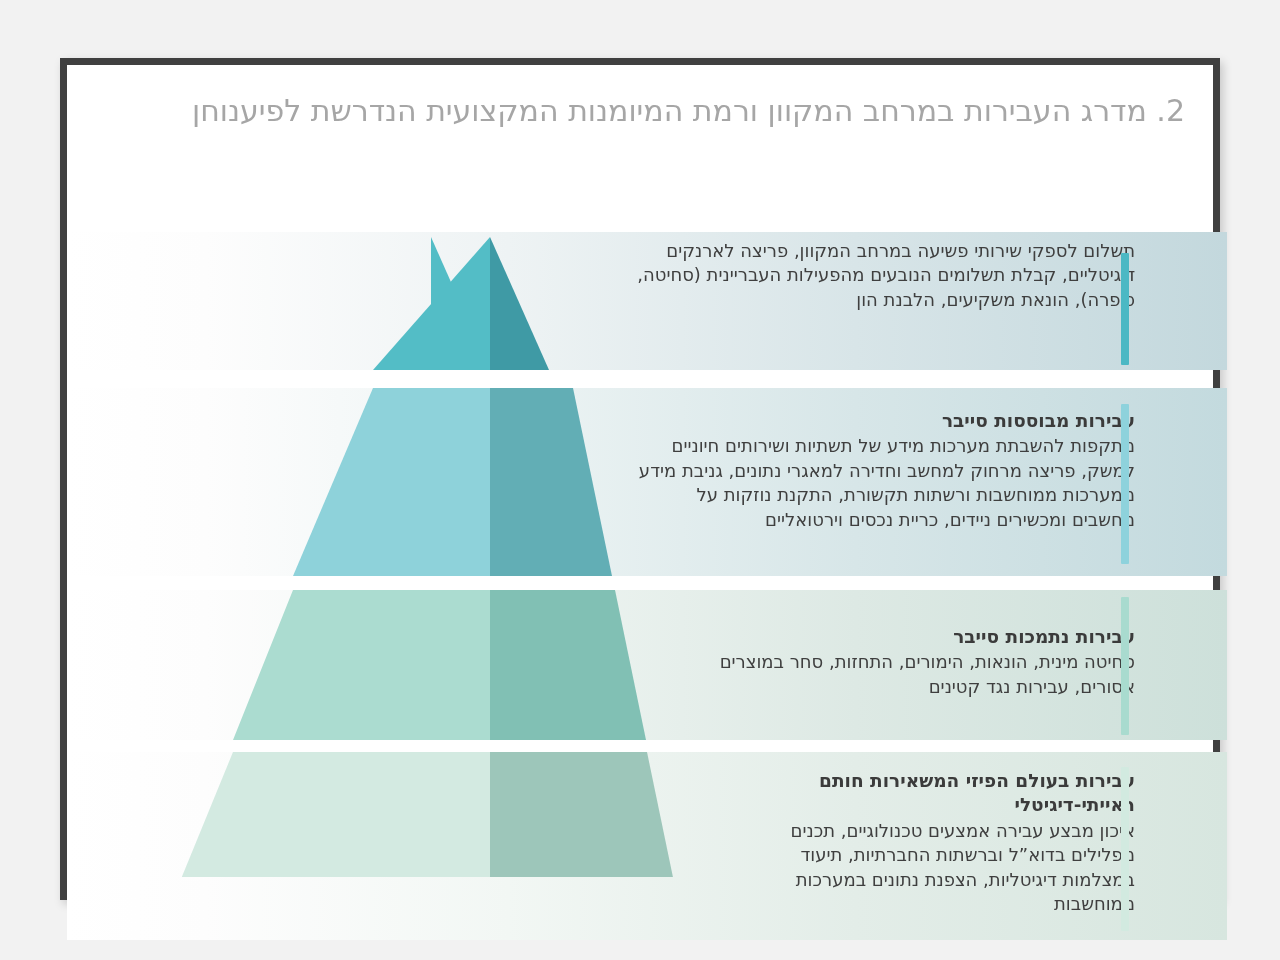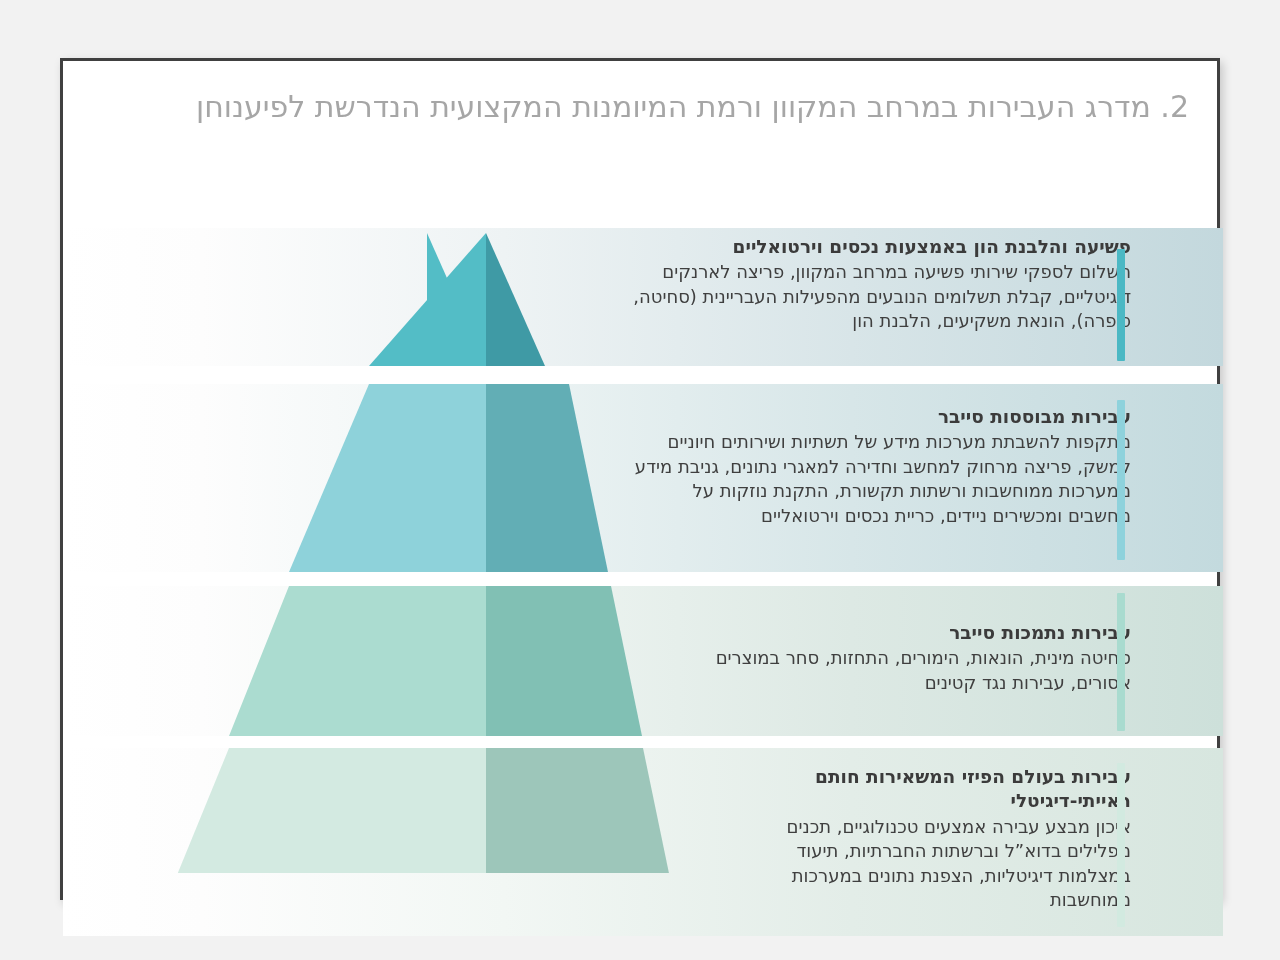--- a/index.html
+++ b/index.html
@@ -16,21 +16,21 @@
     overflow: hidden;
   }
 
   #card {
     position: absolute;
     left: 60px;
     top: 58px;
     width: 1160px;
     height: 842px;
     background: #ffffff;
-    border: 3px solid #404040;
+    border: 7px solid #404040;
     box-shadow: 3px 4px 9px rgba(0,0,0,0.18);
   }
 
   #page-title {
     position: absolute;
     top: 28px;
     right: 28px;
     left: 28px;
     text-align: right;
     direction: rtl;
@@ -155,21 +155,20 @@
         <polygon points="423,413 548,413 579,563 423,563" fill="#81c0b4"></polygon>
       </g>
 
       <g>
         <polygon points="166,575 423,575 423,763 89,763" fill="#d3eae1"></polygon>
         <polygon points="423,575 580,575 619,763 423,763" fill="#9dc6ba"></polygon>
       </g>
     </svg>
 
     <div class="tier-text" style="top:62px; right:92px; width:525px;">
-      <div class="tier-heading">פשיעה והלבנת הון באמצעות נכסים וירטואליים</div>
       <div class="tier-body">תשלום לספקי שירותי פשיעה במרחב המקוון, פריצה לארנקים דיגיטליים, קבלת תשלומים הנובעים מהפעילות העבריינית (סחיטה, כופרה), הונאת משקיעים, הלבנת הון</div>
     </div>
 
     <div class="tier-text" style="top:232px; right:92px; width:500px;">
       <div class="tier-heading">עבירות מבוססות סייבר</div>
       <div class="tier-body">מתקפות להשבתת מערכות מידע של תשתיות ושירותים חיוניים למשק, פריצה מרחוק למחשב וחדירה למאגרי נתונים, גניבת מידע ממערכות ממוחשבות ורשתות תקשורת, התקנת נוזקות על מחשבים ומכשירים ניידים, כריית נכסים וירטואליים</div>
     </div>
 
     <div class="tier-text" style="top:448px; right:92px; width:425px;">
       <div class="tier-heading">עבירות נתמכות סייבר</div>

